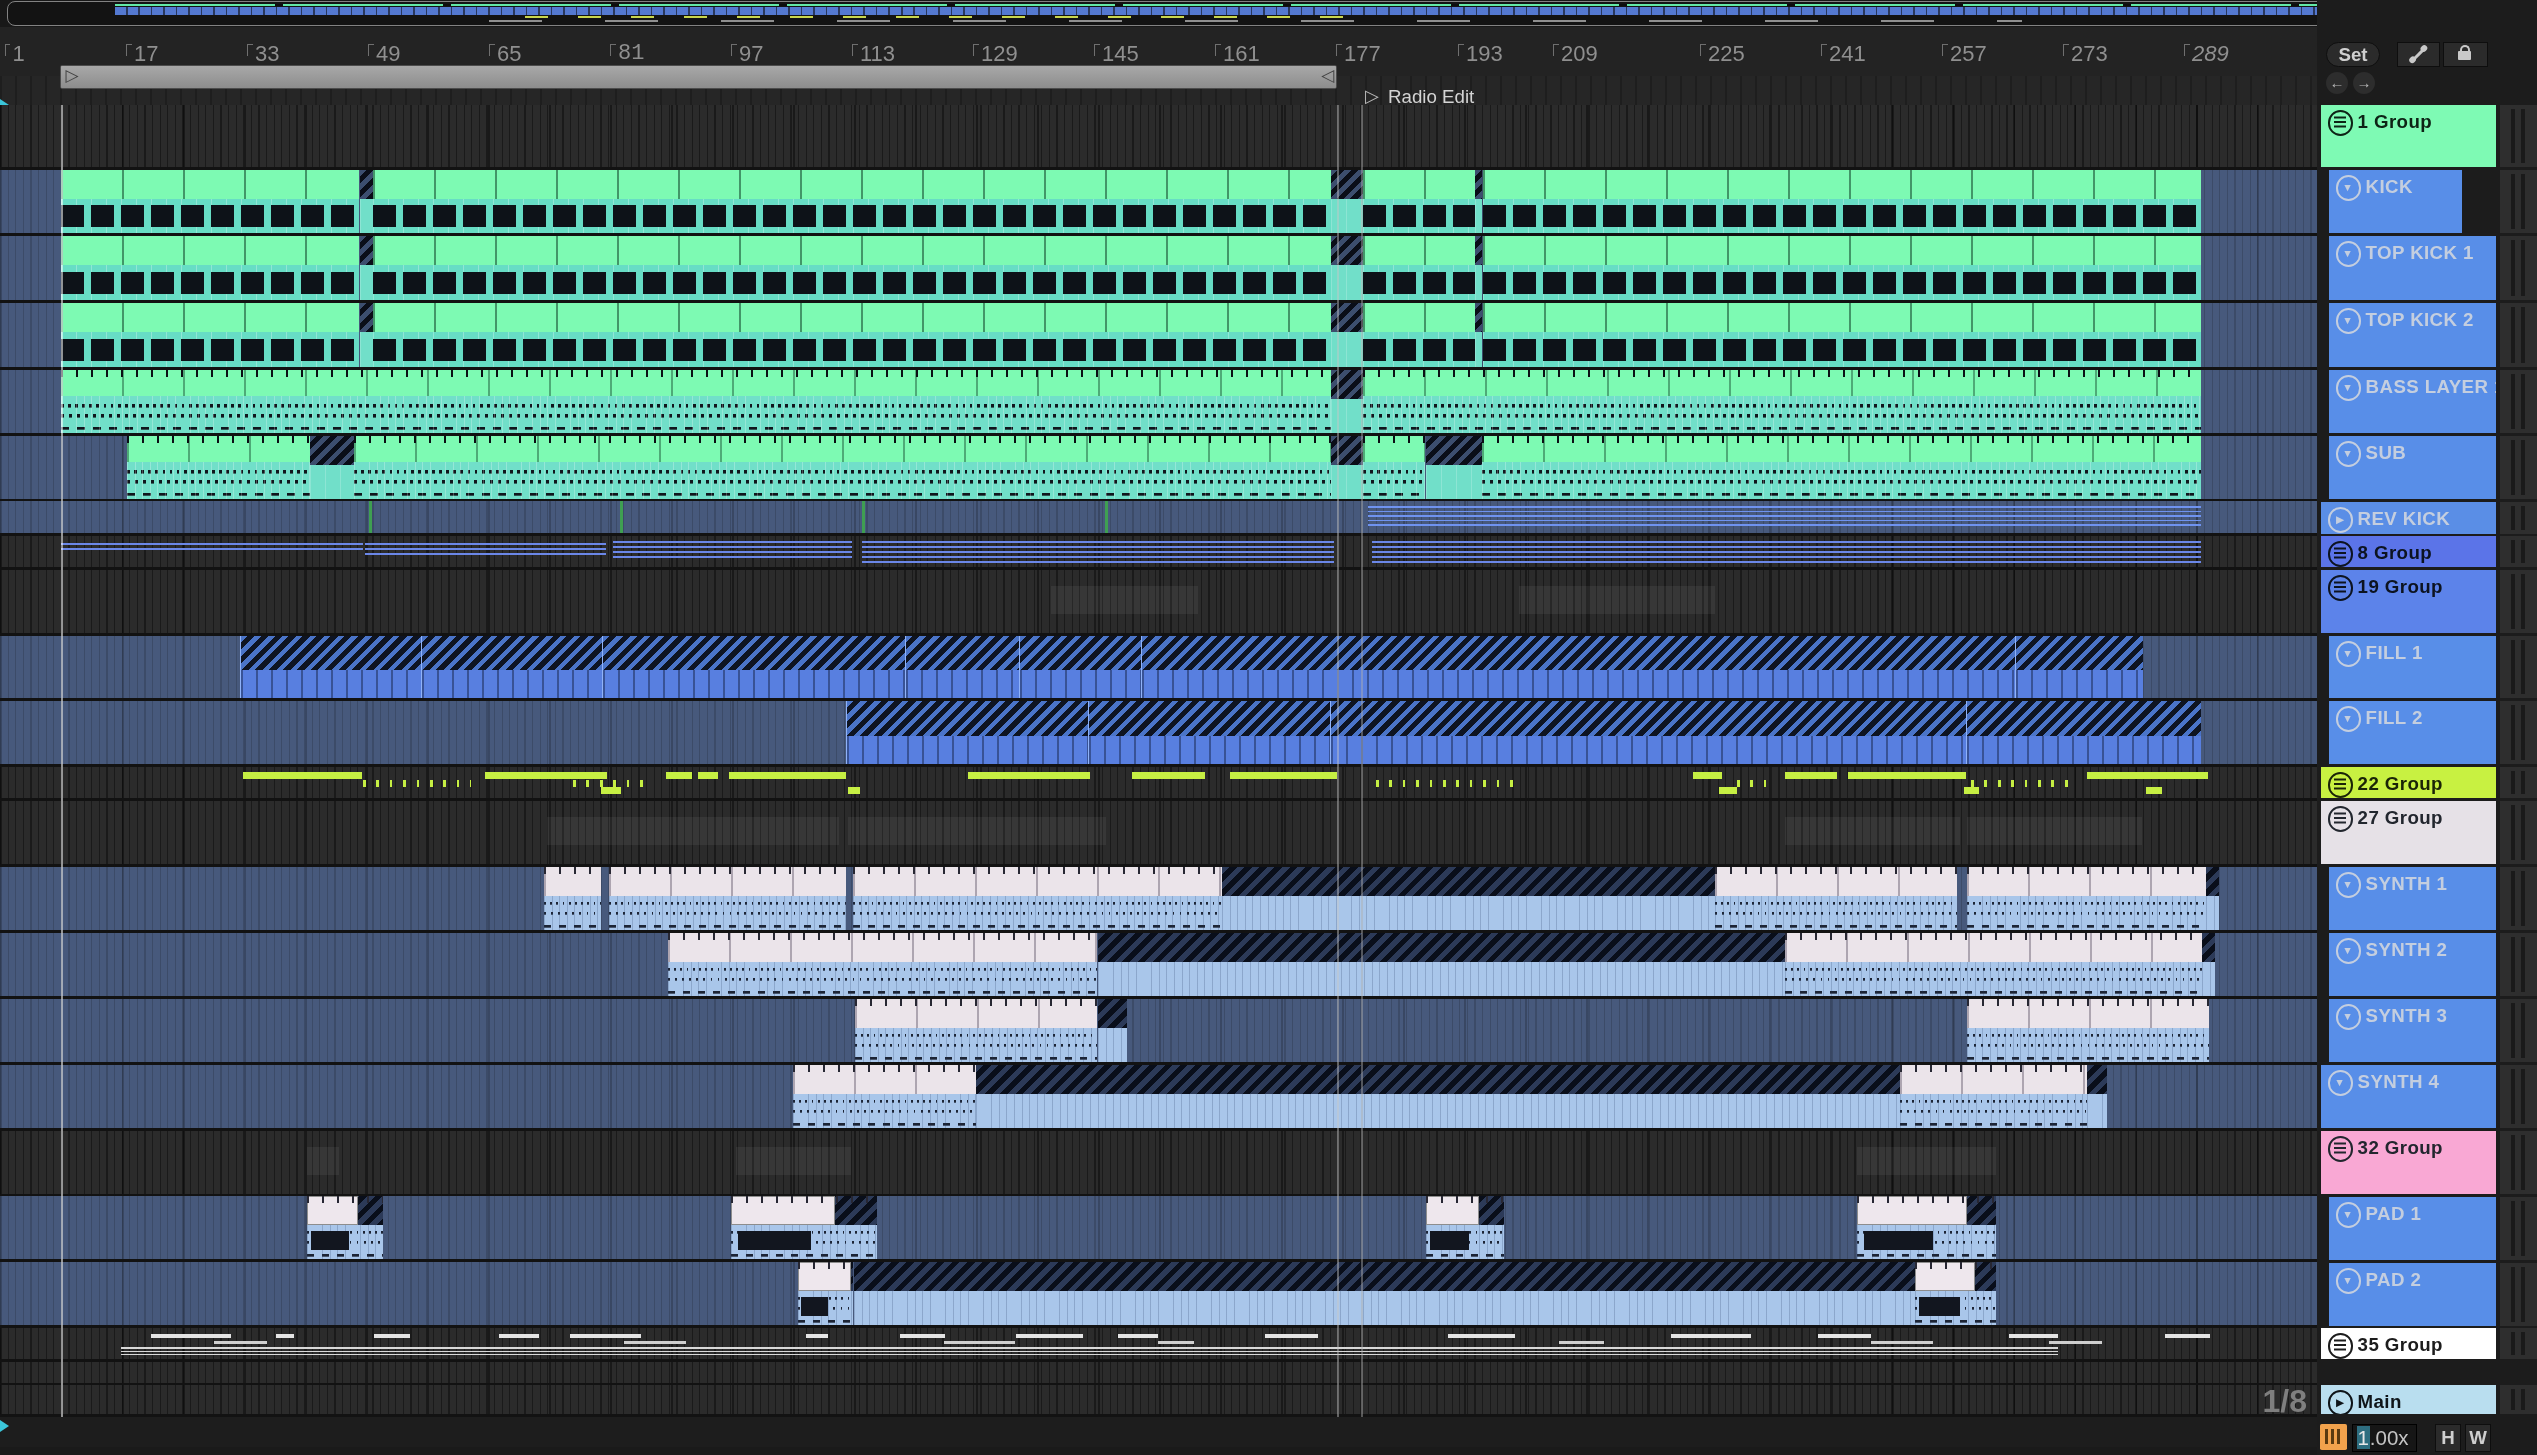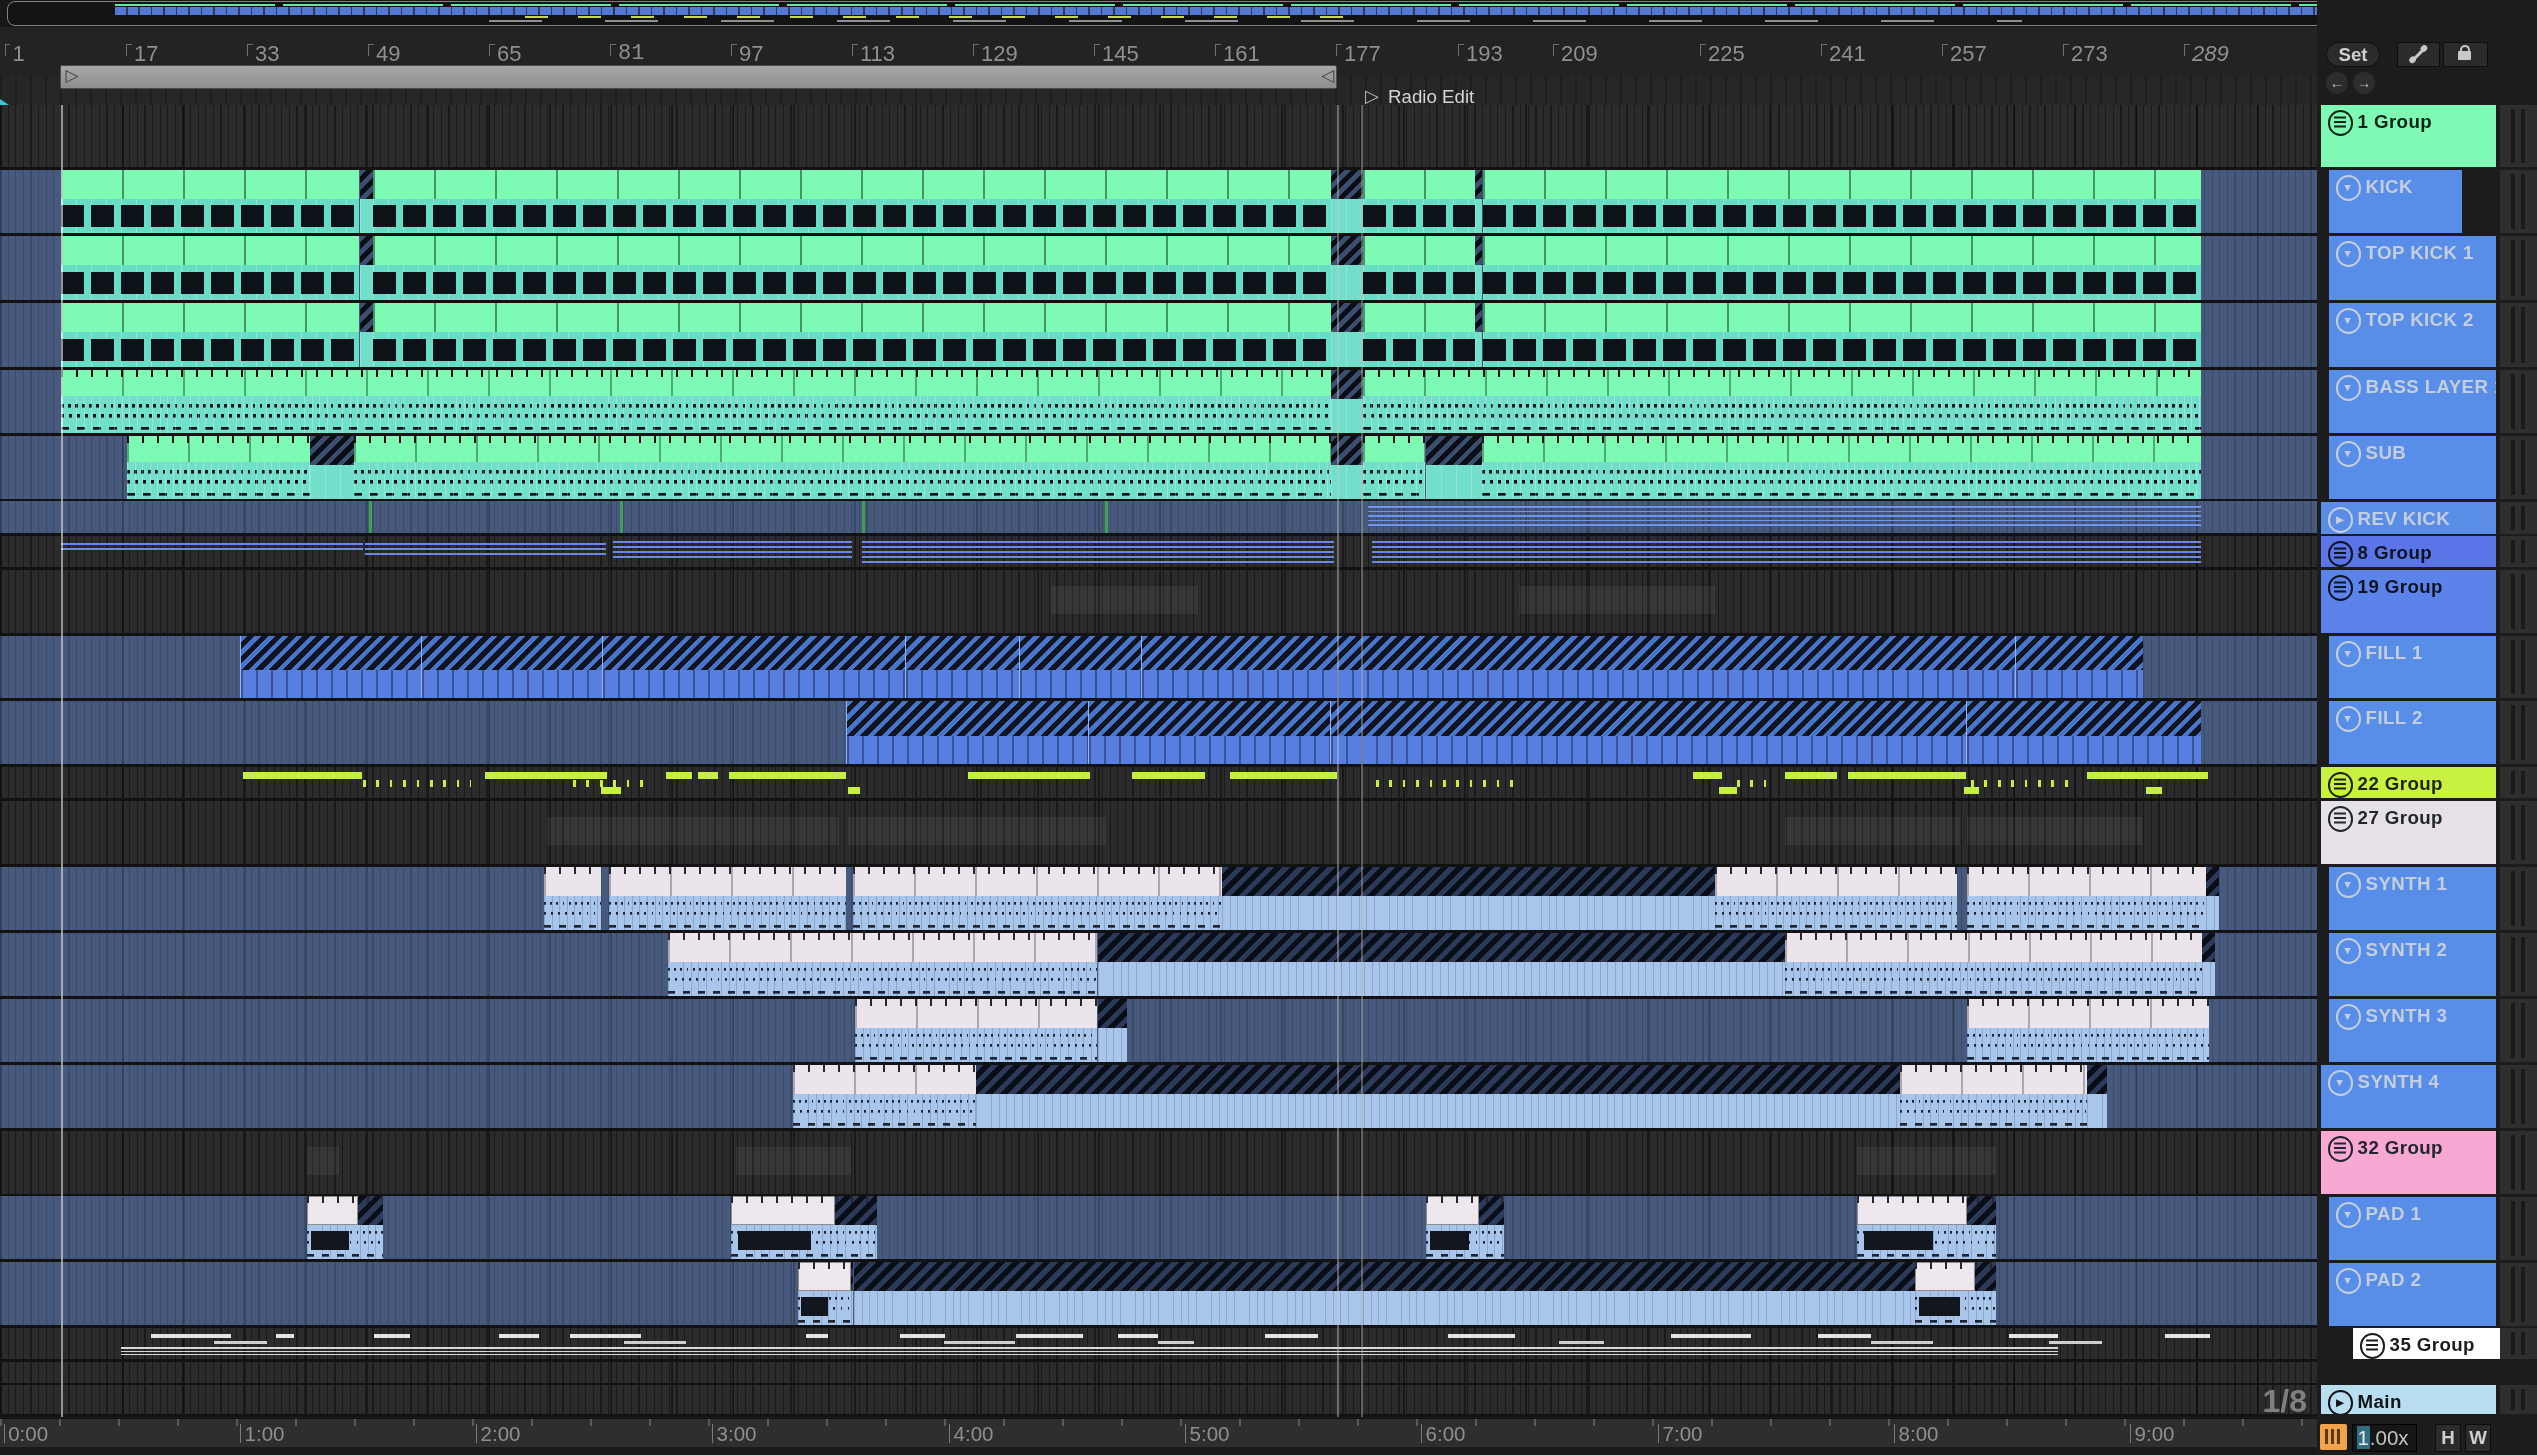--- a/index.html
+++ b/index.html
@@ -724,21 +724,21 @@
       <div class="hdr" style="left: 11.6px; top: 1197px; width: 167px; height: 63px; background: rgb(88, 142, 232); color: rgb(196, 206, 223);">
         <span class="ic ic-fold"></span>
         <span class="lab">PAD 1</span>
       </div>
       <div class="meter" style="top: 1197px; height: 63px;"></div>
       <div class="hdr" style="left: 11.6px; top: 1263px; width: 167px; height: 63px; background: rgb(88, 142, 232); color: rgb(196, 206, 223);">
         <span class="ic ic-fold"></span>
         <span class="lab">PAD 2</span>
       </div>
       <div class="meter" style="top: 1263px; height: 63px;"></div>
-      <div class="hdr" style="left: 3.6px; top: 1328px; width: 175px; height: 31px; background: rgb(255, 255, 255); color: rgb(28, 28, 28); margin-left: 32px;">
+      <div class="hdr" style="left: 3.6px; top: 1328px; width: 175px; height: 31px; background: rgb(255, 255, 255); color: rgb(28, 28, 28);">
         <span class="ic ic-group"></span>
         <span class="lab">35 Group</span>
       </div>
       <div class="meter" style="top: 1328px; height: 31px;"></div>
       <div class="hdr" style="left: 3.6px; top: 1385px; width: 175px; height: 29px; background: rgb(185, 222, 239); color: rgb(14, 20, 24);">
         <span class="ic ic-foldc"></span>
         <span class="lab">Main</span>
       </div>
       <div class="meter" style="top: 1385px; height: 29px;"></div>
     </div>
@@ -752,28 +752,16 @@
     </div>
   <div class="circ" id="prev-btn">←</div>
   <div class="circ" id="next-btn">→</div>
 
   <div id="grid-label">1/8</div>
   <div id="wave-btn"></div>
   <div id="speed-box"><span class="hl">1</span><span>.00x</span></div>
   <div class="btn" id="h-btn">H</div>
   <div class="btn" id="w-btn">W</div>
 
-  <div id="timeruler">
-      <div class="timelab" style="left: 3.6px;">0:00</div>
-      <div class="timelab" style="left: 240px;">1:00</div>
-      <div class="timelab" style="left: 476px;">2:00</div>
-      <div class="timelab" style="left: 712px;">3:00</div>
-      <div class="timelab" style="left: 949px;">4:00</div>
-      <div class="timelab" style="left: 1185px;">5:00</div>
-      <div class="timelab" style="left: 1421px;">6:00</div>
-      <div class="timelab" style="left: 1658px;">7:00</div>
-      <div class="timelab" style="left: 1894px;">8:00</div>
-      <div class="timelab" style="left: 2130px;">9:00</div>
-    </div>
   <div id="bottomedge"></div>
 
 </div>
 
 
 </body></html>

